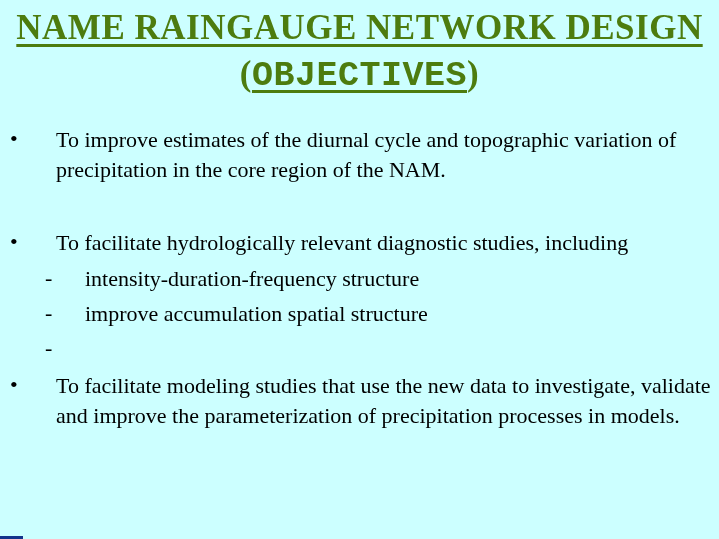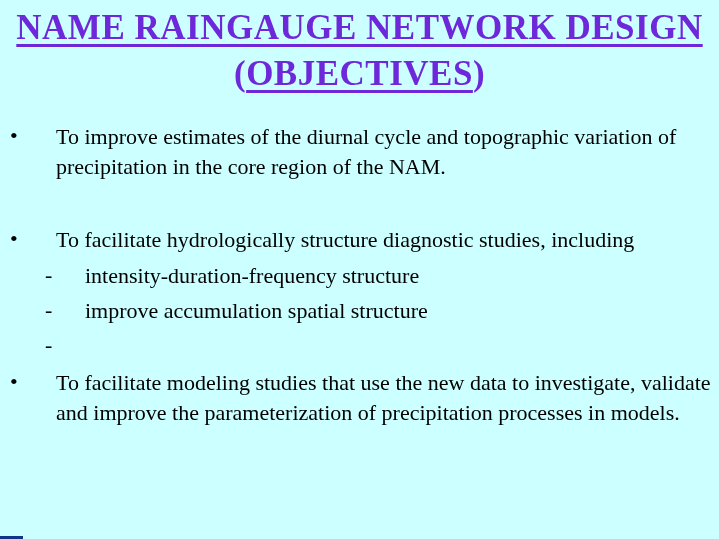--- a/index.html
+++ b/index.html
@@ -16,35 +16,36 @@
     color: #000000;
   }
   .slide {
     width: 719px;
     height: 539px;
     position: relative;
   }
   .title-block {
     padding-top: 5px;
     text-align: center;
-    color: #6d28d9;
+    color: #4d7c0f;
     font-weight: bold;
     font-size: 35px;
     line-height: 1.3;
     letter-spacing: 0.5px;
   }
   .title-line1 {
     text-decoration: underline;
     text-decoration-thickness: 2.5px;
     text-underline-offset: 5px;
   }
   .title-line2-underl {
     text-decoration: underline;
     text-decoration-thickness: 2.5px;
     text-underline-offset: 5px;
+    font-family: Liberation Mono, monospace;
   }
   .bullets {
     margin-top: 26px;
     font-size: 22px;
     line-height: 30px;
   }
   .bullet-item {
     position: relative;
     padding-left: 56px;
     padding-right: 8px;
@@ -94,21 +95,21 @@
 
   <div class="bullets">
 
     <div class="bullet-item bullet-1">
       <span class="marker">•</span>
       <span>To improve estimates of the diurnal cycle and topographic variation of precipitation in the core region of the NAM.</span>
     </div>
 
     <div class="bullet-item bullet-2">
       <span class="marker">•</span>
-      <span>To facilitate hydrologically structure diagnostic studies, including</span>
+      <span>To facilitate hydrologically relevant diagnostic studies, including</span>
     </div>
 
     <div class="sub-list">
       <div class="sub-item">
         <span class="sub-marker">-</span>
         <span>intensity-duration-frequency structure</span>
       </div>
       <div class="sub-item">
         <span class="sub-marker">-</span>
         <span>improve accumulation spatial structure</span>

